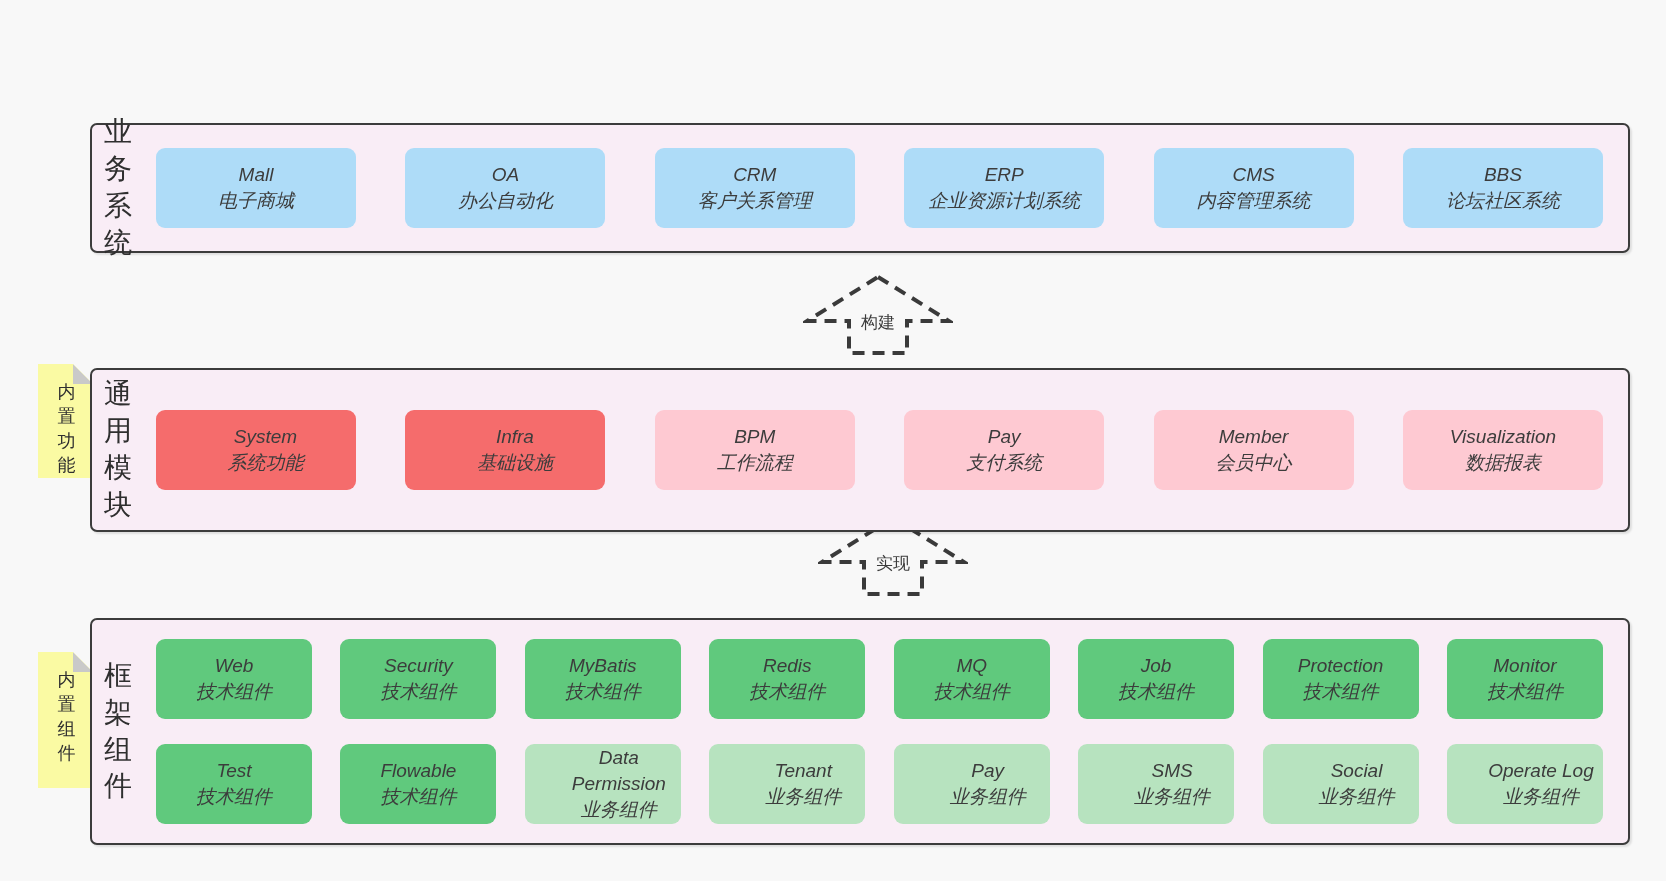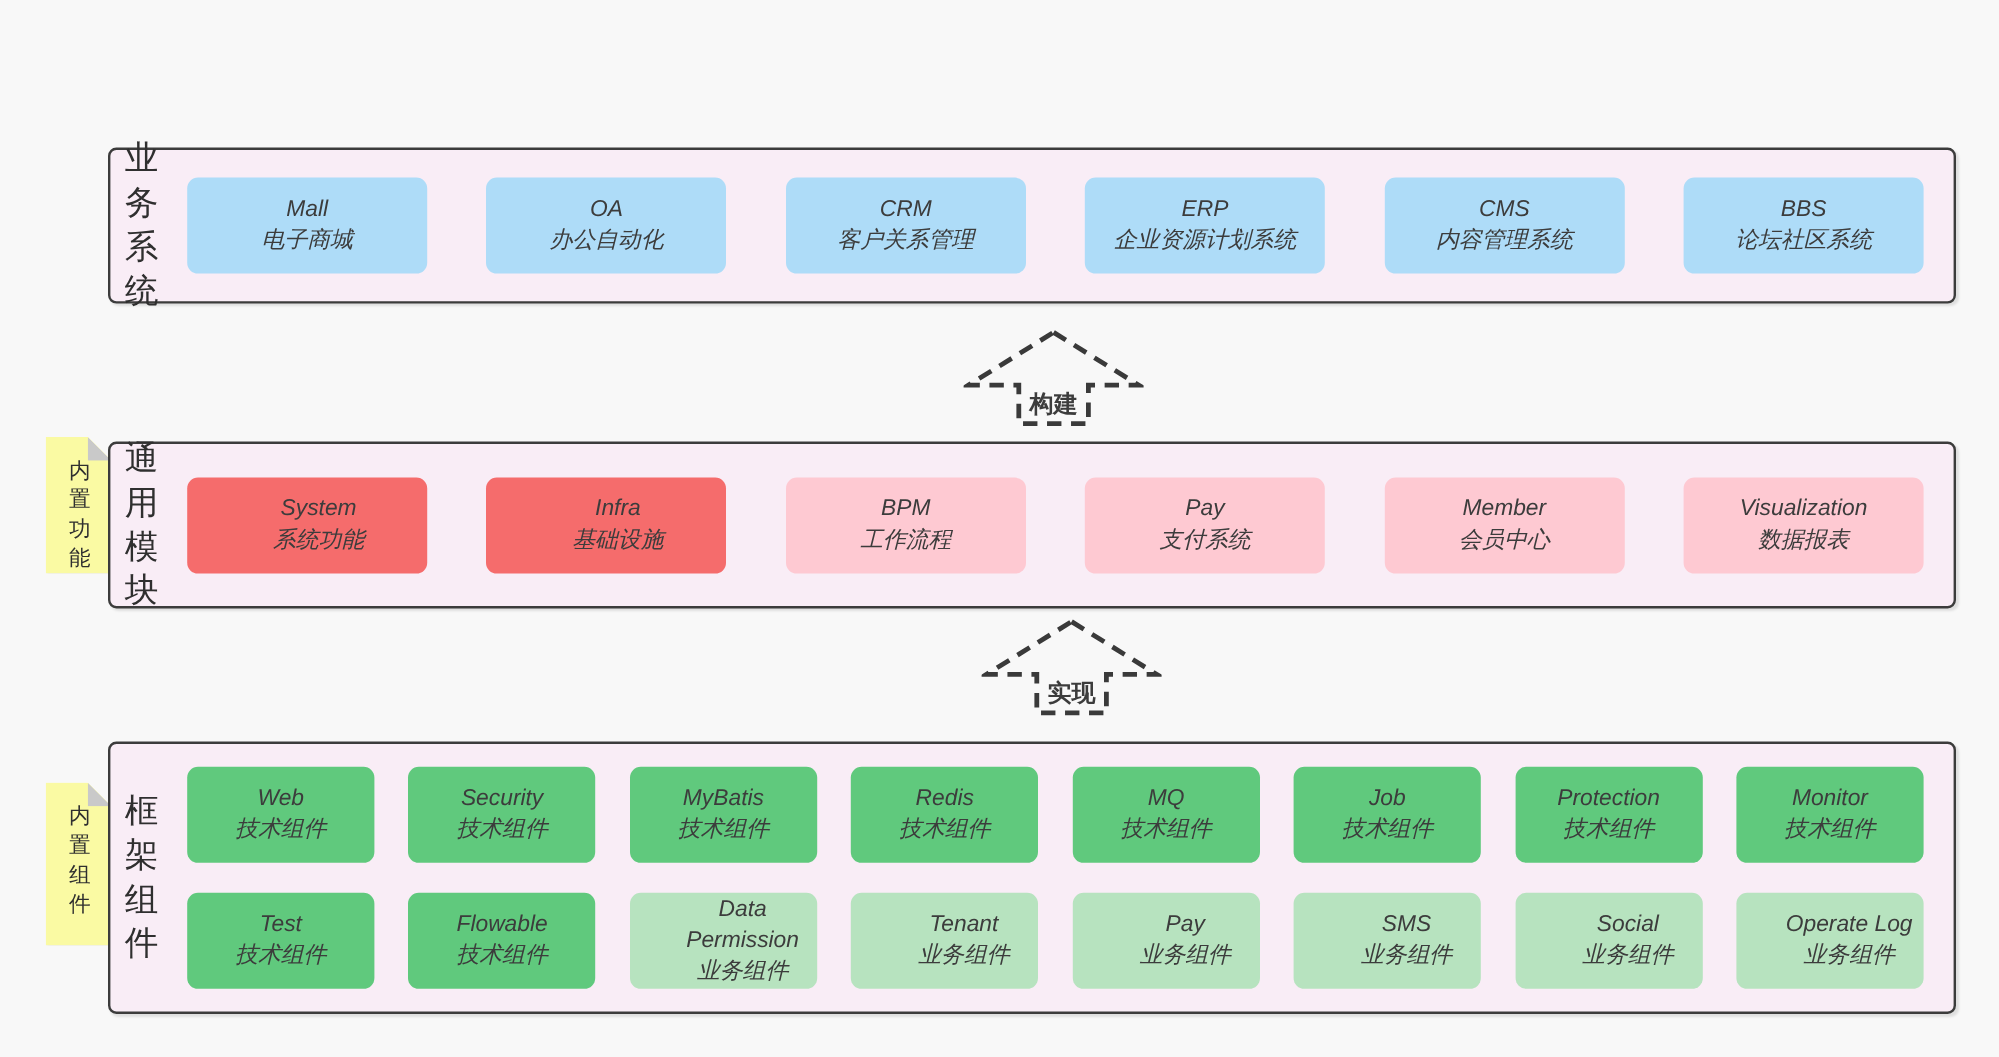--- a/index.html
+++ b/index.html
@@ -4,21 +4,21 @@
 <style>
   html,body{margin:0;padding:0;}
   body{background:#f8f8f8;font-family:"Liberation Sans","DejaVu Sans",sans-serif;}
   #canvas{position:relative;width:1666px;height:881px;background:var(--pageBg,#f8f8f8);overflow:hidden;}
 
   
   .band{position:absolute;left:90px;width:1540px;background:var(--bandBg,#f9edf6);
         border:2px solid var(--border,#3c3c3c);border-radius:7px;box-sizing:border-box;
         display:flex;align-items:center;z-index:2;box-shadow:2px 2px 2px rgba(0,0,0,0.10);}
   .band1{top:123px;height:130px;}
-  .band2{top:368px;height:139px;}
+  .band2{top:368px;height:164px;}
   .band3{top:618px;height:227px;}
 
   .vlabel{width:28px;margin:0 24px 0 12px;font-size:28px;line-height:1.32;color:#2f2f2f;
           text-align:center;word-break:break-all;flex:0 0 auto;}
 
   .boxes-col{flex:1;display:flex;flex-direction:column;gap:25px;padding-right:25px;}
   .boxes-row{display:flex;justify-content:space-between;}
 
   .box{height:80px;border-radius:9px;display:flex;flex-direction:column;align-items:center;
        justify-content:center;text-align:center;color:#3c3c3c;font-size:19px;line-height:1.38;
@@ -40,22 +40,22 @@
   .fold{position:absolute;top:0;right:0;width:20px;height:20px;background:var(--fold,#c9c9c9);
         clip-path:polygon(0 0,100% 100%,0 100%);}
   .sticky-text{margin:16px auto 0;width:20px;font-size:18px;line-height:1.35;color:#2f2f2f;
                text-align:right;word-break:break-all;}
 
   
   .arrow{position:absolute;width:150px;height:84px;z-index:0;}
   .arrow1{left:803px;top:273px;}
   .arrow2{left:818px;top:514px;}
   .arrow svg{display:block;}
-  .arrow-label{position:absolute;left:50%;top:50px;transform:translateX(-50%);
-               font-size:20px;color:#3c3c3c;background:var(--pageBg,#f8f8f8);padding:0 3px;font-weight:bold;}
+  .arrow-label{position:absolute;left:50%;top:38px;transform:translateX(-50%);
+               font-size:17px;color:#3c3c3c;background:var(--pageBg,#f8f8f8);padding:0 3px;}
 </style>
 </head>
 <body>
 
 <div id="canvas">
 
   <div class="sticky sticky1">
     <div class="fold"></div>
     <div class="sticky-text">内置功能</div>
   </div>

